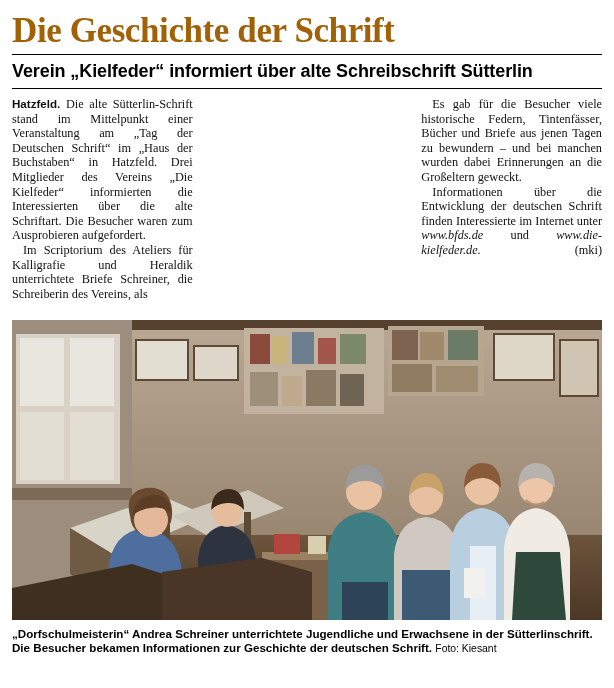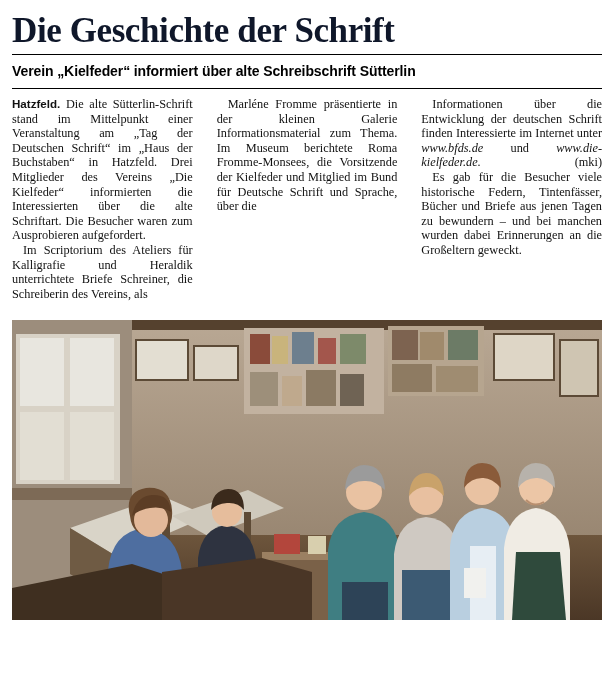--- a/index.html
+++ b/index.html
@@ -21,31 +21,31 @@
     box-sizing: border-box;
     padding: 10px 12px 0 12px;
   }
   .headline {
     font-family: "Liberation Serif", serif;
     font-weight: bold;
     font-size: 35px;
     line-height: 38px;
     letter-spacing: -0.4px;
     margin: 2px 0 4px 0;
-    color: #0f172a;
+    color: #a16207;
   }
   .rule {
     border: 0;
     border-top: 1px solid #000;
     margin: 4px 0 6px 0;
   }
   .subhead {
     font-family: "Liberation Sans", sans-serif;
     font-weight: bold;
-    font-size: 14px;
+    font-size: 18px;
     line-height: 21px;
     letter-spacing: -0.1px;
     color: #000;
     margin: 0 0 6px 0;
   }
   .rule2 {
     border: 0;
     border-top: 1px solid #000;
     margin: 5px 0 8px 0;
   }
@@ -115,26 +115,25 @@
   <hr class="rule2">
 
   <div class="columns">
 
     <div class="col">
       <p class="first"><span class="lead">Hatzfeld.</span> <span>Die alte Sütterlin-Schrift stand im Mittelpunkt einer Veranstaltung am „Tag der Deutschen Schrift“ im „Haus der Buchstaben“ in Hatzfeld. Drei Mitglieder des Vereins „Die Kielfeder“ informierten die Interessierten über die alte Schriftart. Die Besucher waren zum Ausprobieren aufgefordert.</span></p>
       <p>Im Scriptorium des Ateliers für Kalligrafie und Heraldik unterrichtete Briefe Schreiner, die Schreiberin des Vereins, als</p>
     </div>
 
     <div class="col">
-      <p>Marléne Fromme präsentierte in der kleinen Galerie Informationsmaterial zum Thema. Im Museum berichtete Roma Fromme-Monsees, die Vorsitzende der Kielfeder und Mitglied im Bund für Deutsche Schrift und Sprache, über die</p>
     </div>
 
     <div class="col">
+      <p>Es gab für die Besucher viele historische Federn, Tintenfässer, Bücher und Briefe aus jenen Tagen zu bewundern – und bei manchen wurden dabei Erinnerungen an die Großeltern geweckt.</p>
       <p><span>Informationen über die Entwicklung der deutschen Schrift finden Interessierte im Internet unter </span><span class="ital">www.bfds.de</span><span> und </span><span class="ital">www.die-kielfeder.de.</span> <span class="sig">(mki)</span></p>
-      <p>Es gab für die Besucher viele historische Federn, Tintenfässer, Bücher und Briefe aus jenen Tagen zu bewundern – und bei manchen wurden dabei Erinnerungen an die Großeltern geweckt.</p>
     </div>
 
   </div>
 
   <div class="photo">
     <svg width="590" height="300" viewBox="0 0 590 300" xmlns="http://www.w3.org/2000/svg">
       <defs>
         <linearGradient id="wall" x1="0" y1="0" x2="0" y2="1">
           <stop offset="0" stop-color="#b9a894"></stop>
           <stop offset="1" stop-color="#8d7a65"></stop>
@@ -234,14 +233,18 @@
         <circle cx="524" cy="168" r="17" fill="#ecc6a6"></circle>
         <path d="M506 168 Q506 144 524 143 Q543 143 543 168 Q533 157 524 158 Q513 158 506 168 Z" fill="#b7b2ab"></path>
         <path d="M514 180 q8 8 18 2" stroke="#b88f6f" stroke-width="2" fill="none"></path>
       </g>
 
       <polygon points="0,268 120,244 220,276 220,300 0,300" fill="#3f2f20"></polygon>
       <polygon points="150,252 250,238 300,252 300,300 150,300" fill="#4a3626"></polygon>
     </svg>
   </div>
 
+  <div class="caption">
+    <span>„Dorfschulmeisterin“ Andrea Schreiner unterrichtete Jugendliche und Erwachsene in der Sütterlinschrift. Die Besucher bekamen Informationen zur Geschichte der deutschen Schrift.</span>
+    <span class="credit">Foto: Kiesant</span>
+  </div>
 
 </div>
 
 </body></html>

